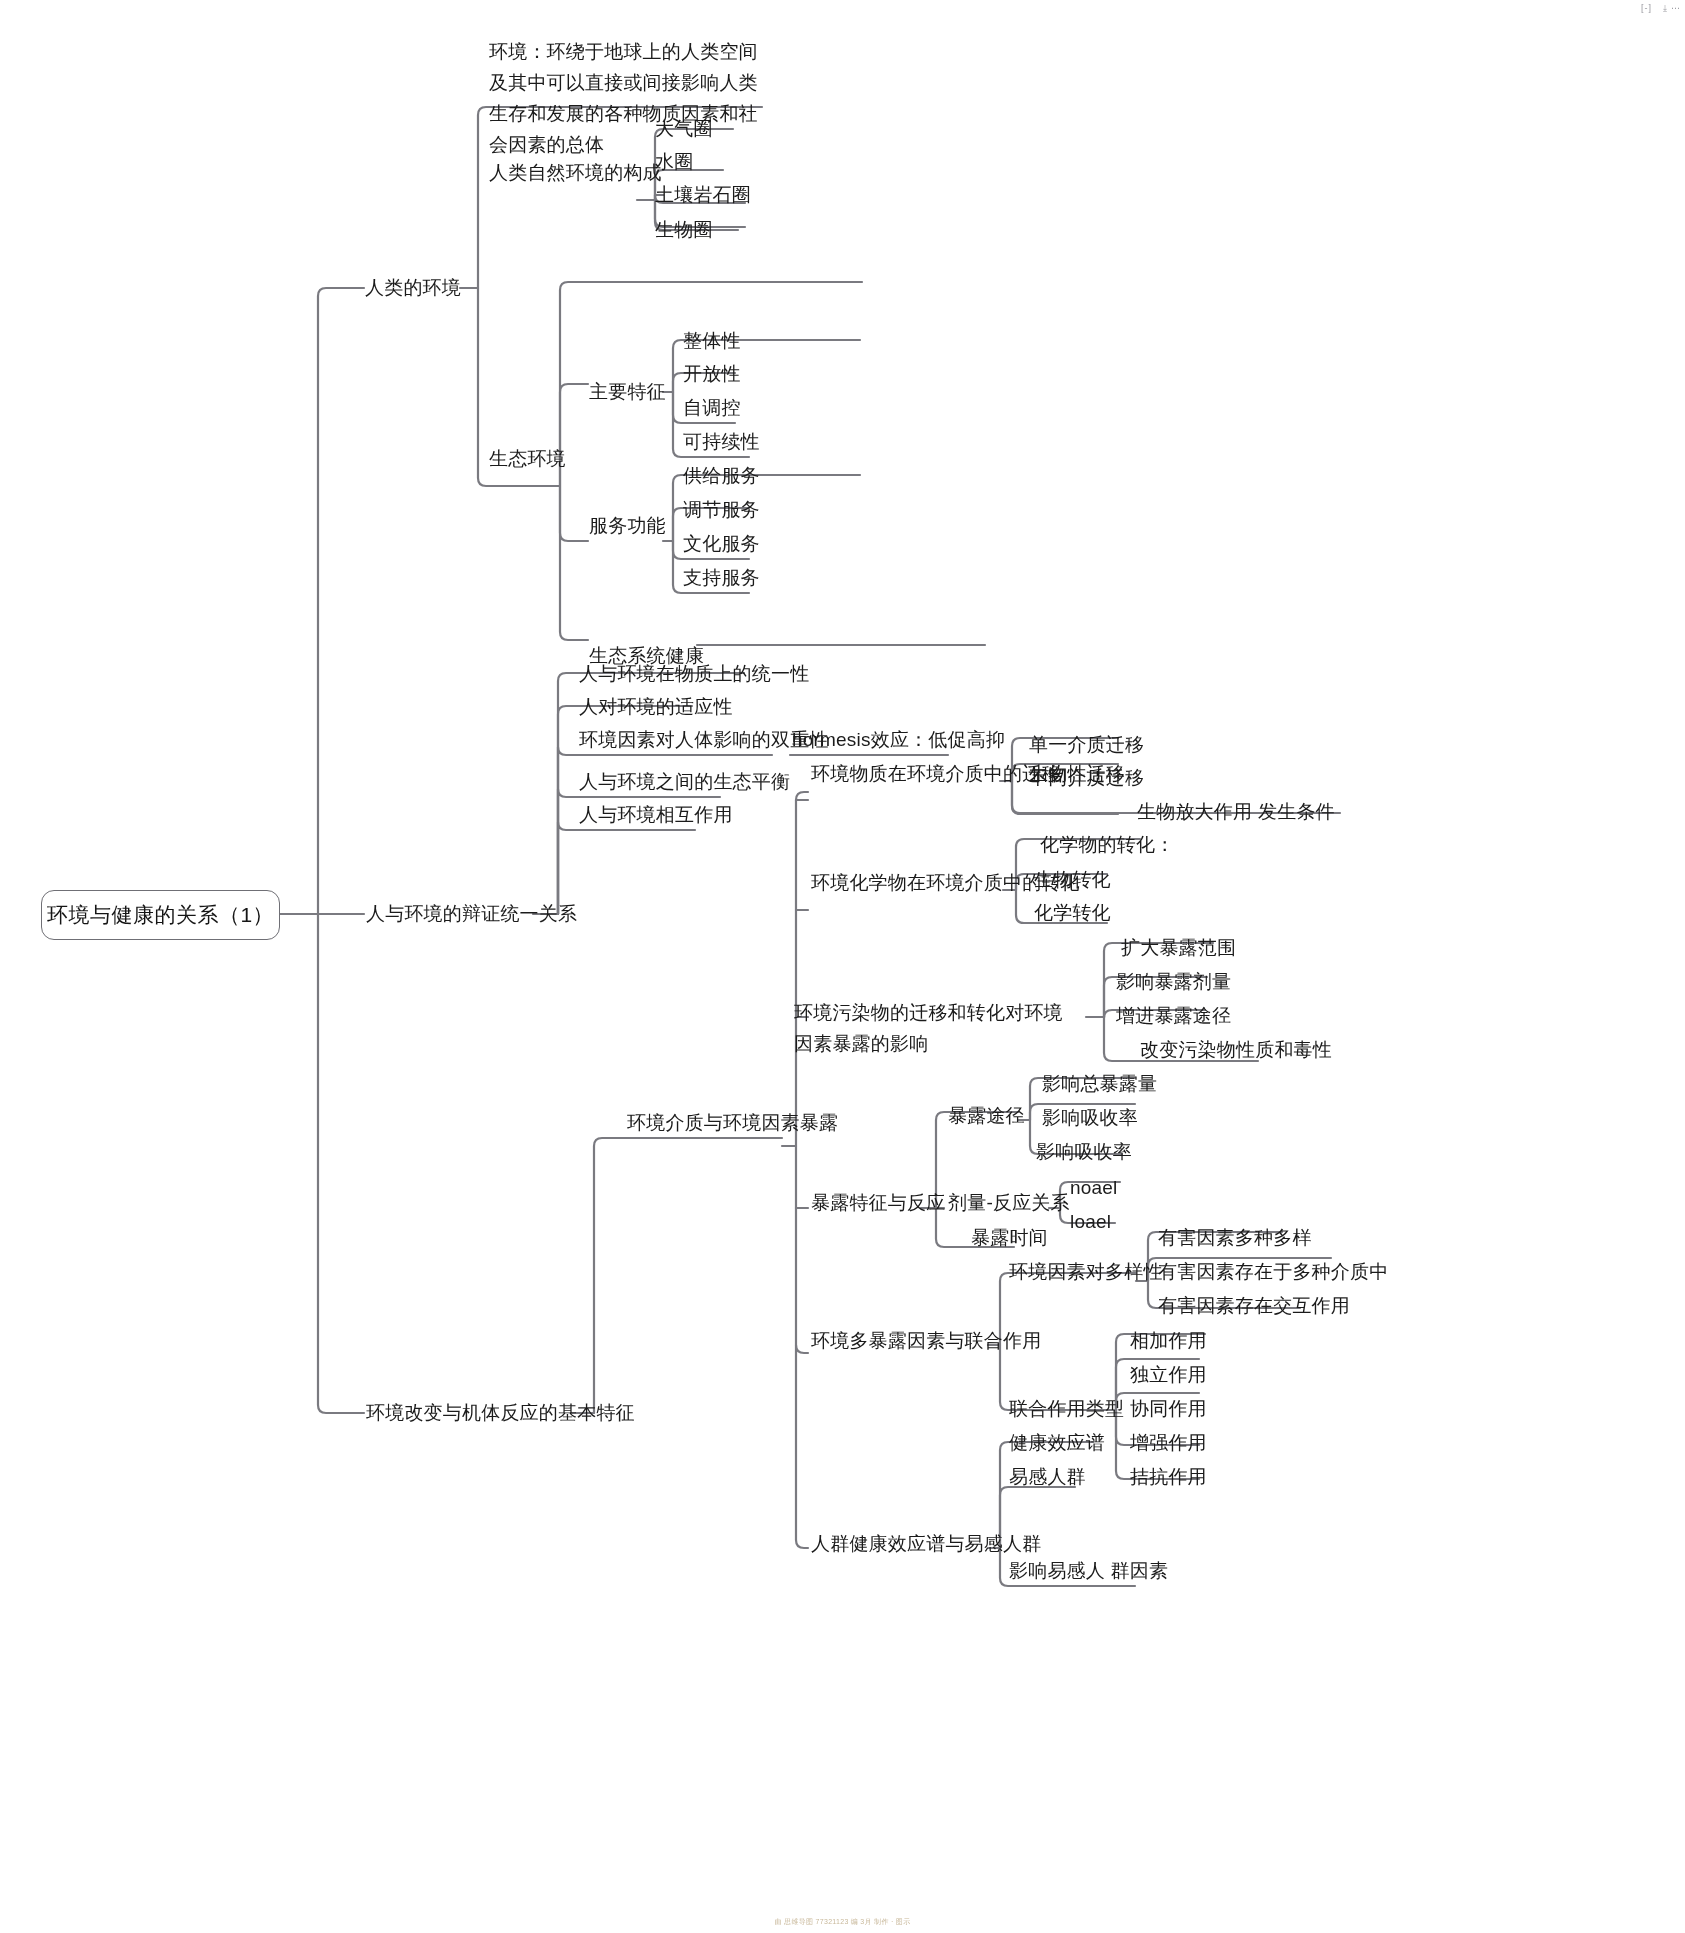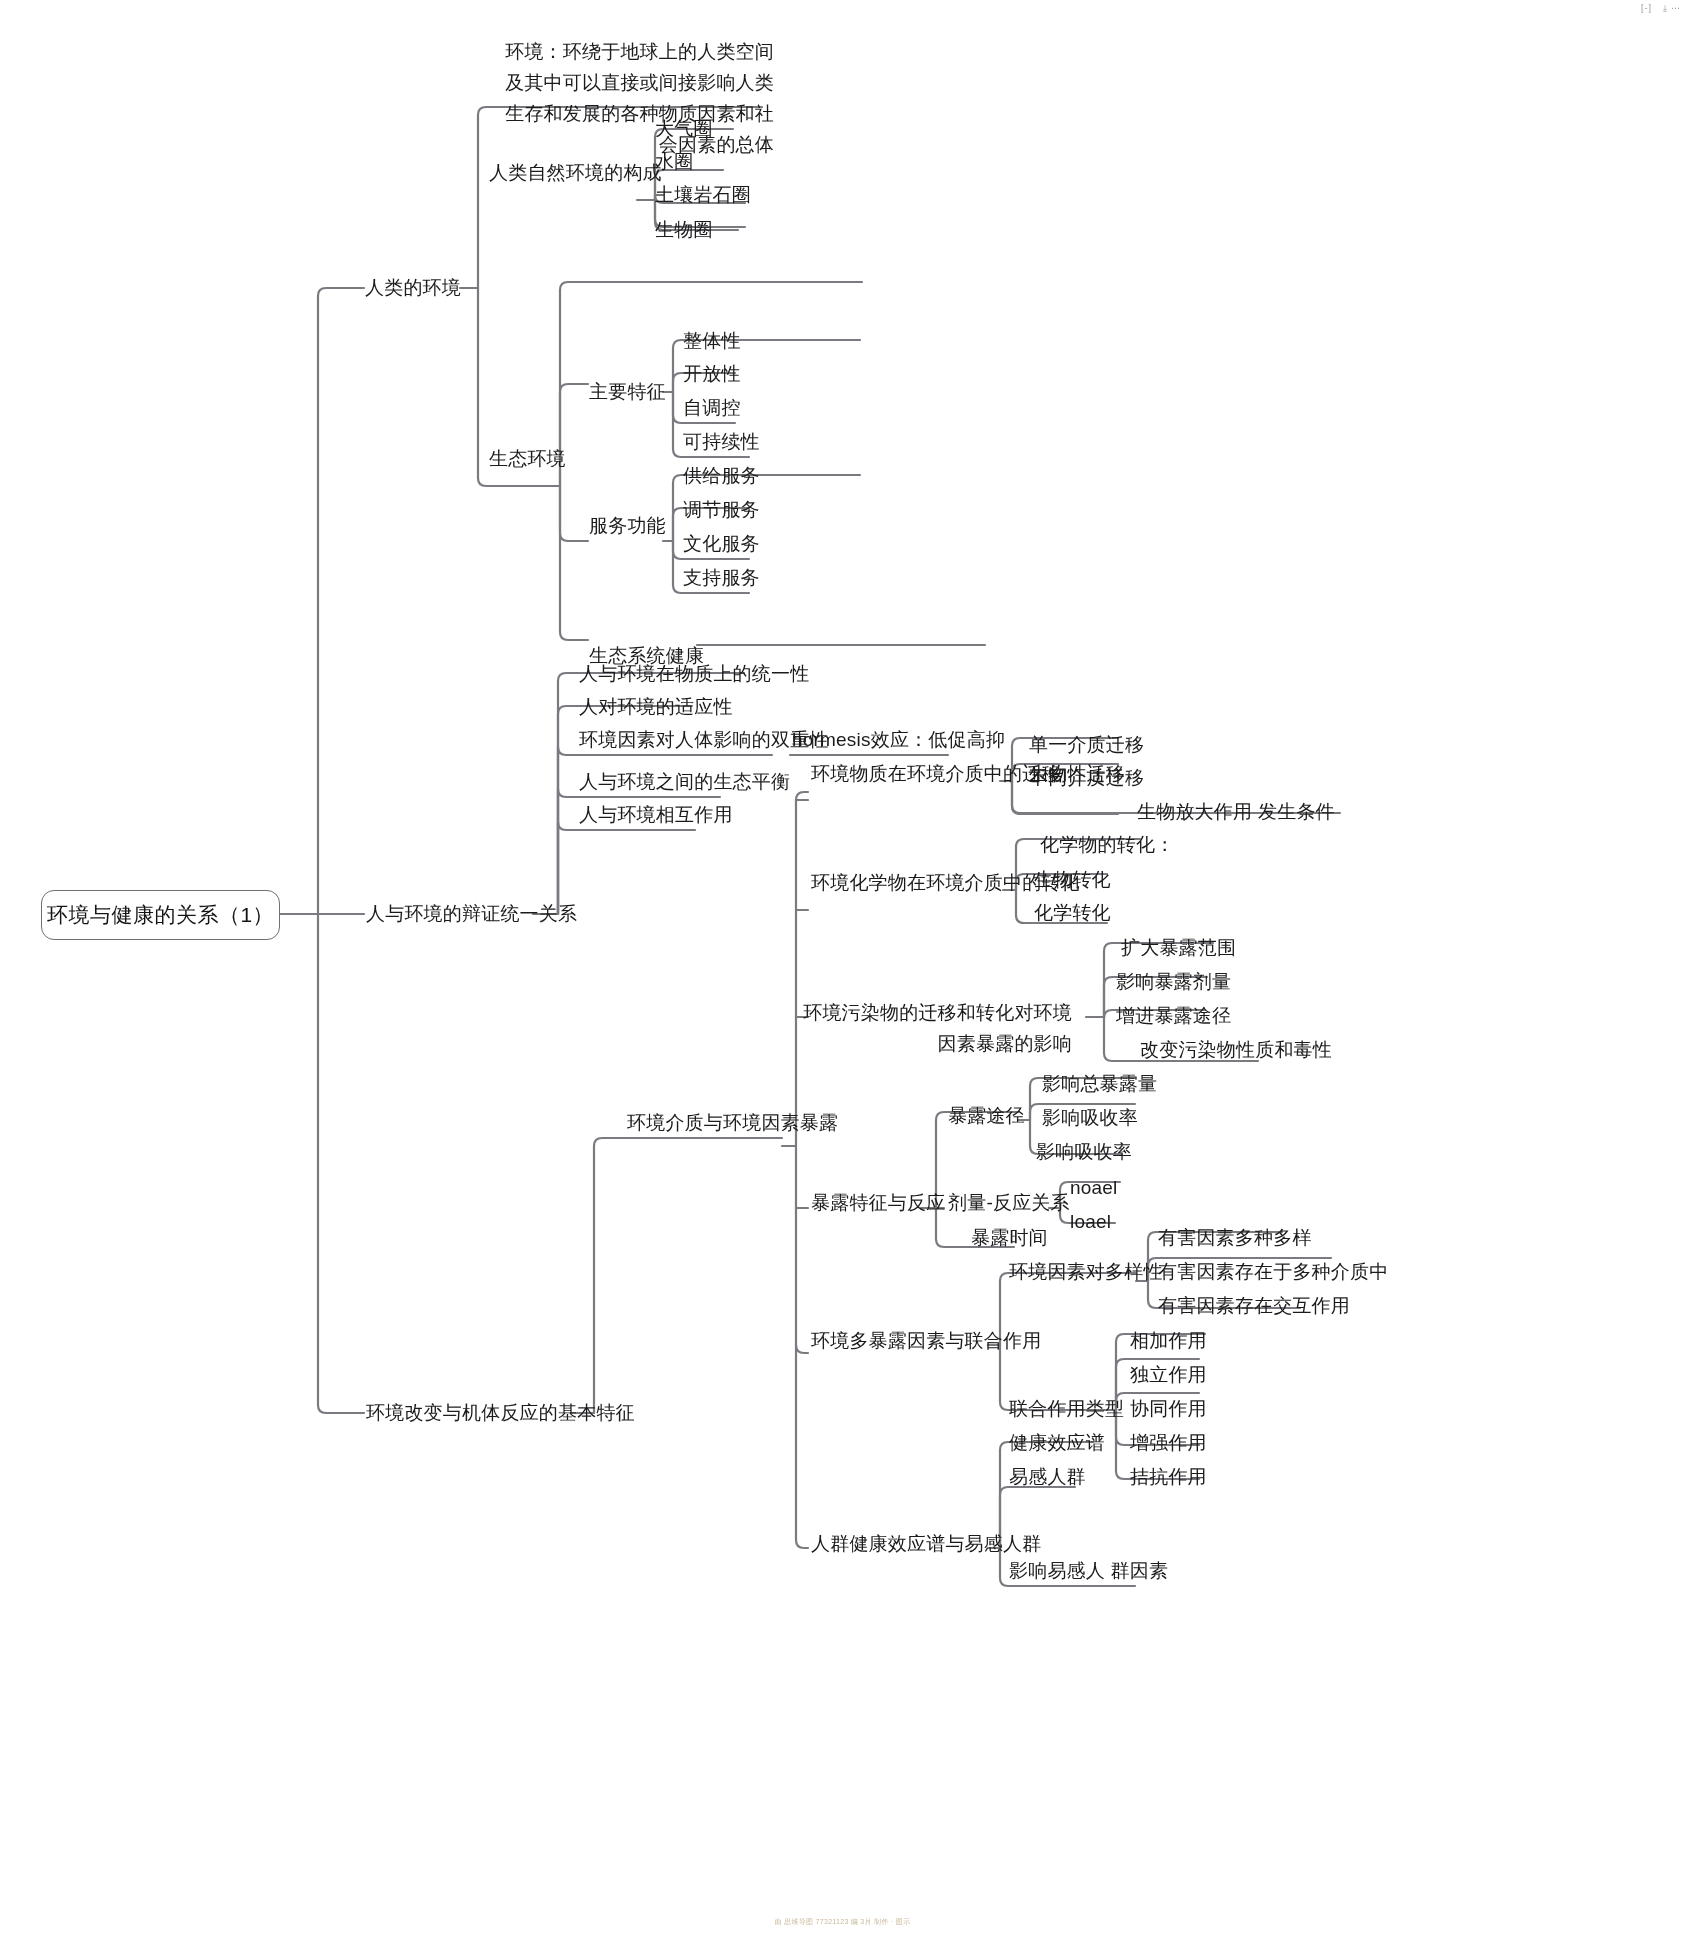--- a/index.html
+++ b/index.html
@@ -29,21 +29,21 @@
   }
   
   .node{
     position:absolute;
     font-size:19px;
     line-height:31px;
     letter-spacing:0.2px;
     white-space:nowrap;
     color:#1b1b1b;
   }
-  .node.wrap{ white-space:normal;text-align:right; }
+  .node.wrap{ white-space:normal; }
   .node.lat{ font-family:"Liberation Sans","DejaVu Sans",sans-serif; }
 
   
   #root-node{
     position:absolute;
     left:41px; top:890px;
     width:237px; height:48px;
     border:1.6px solid #6f6f75;
     border-radius:13px;
     background:#ffffff;

